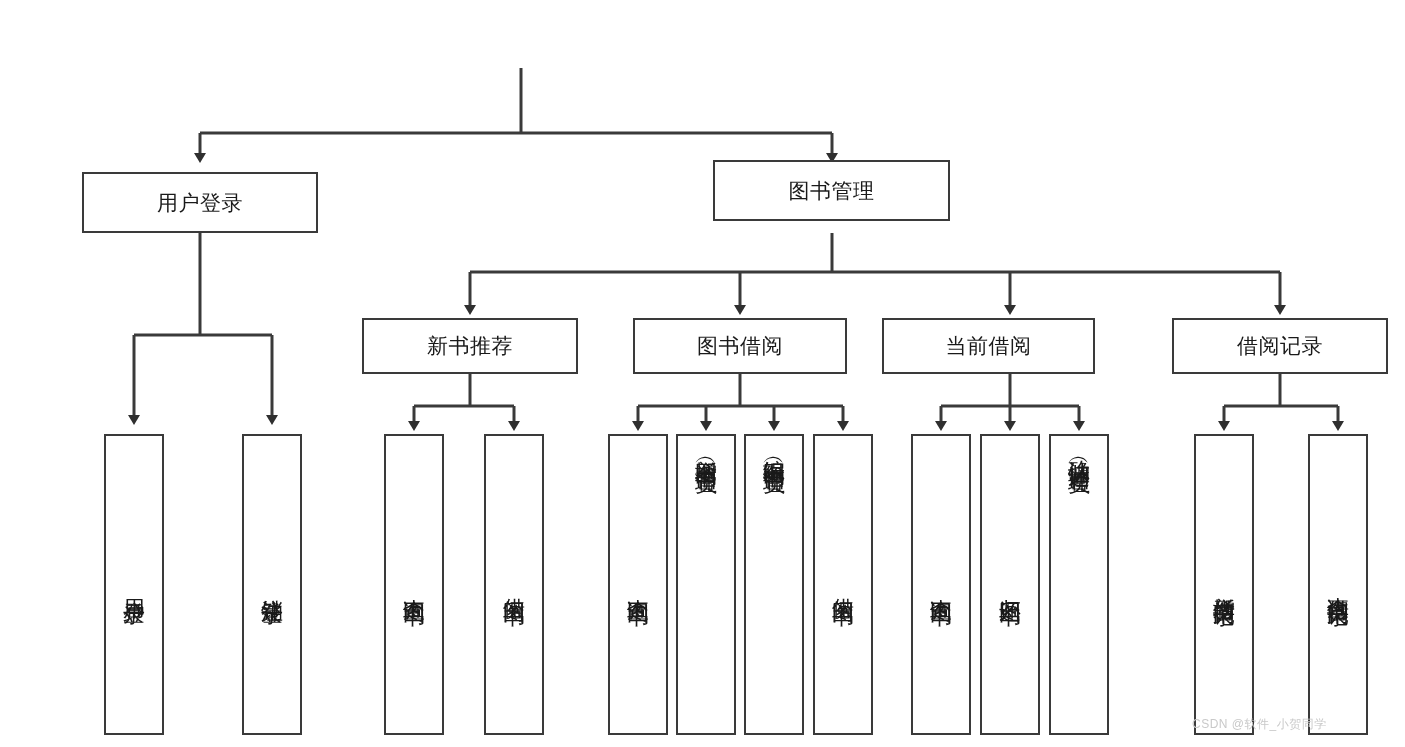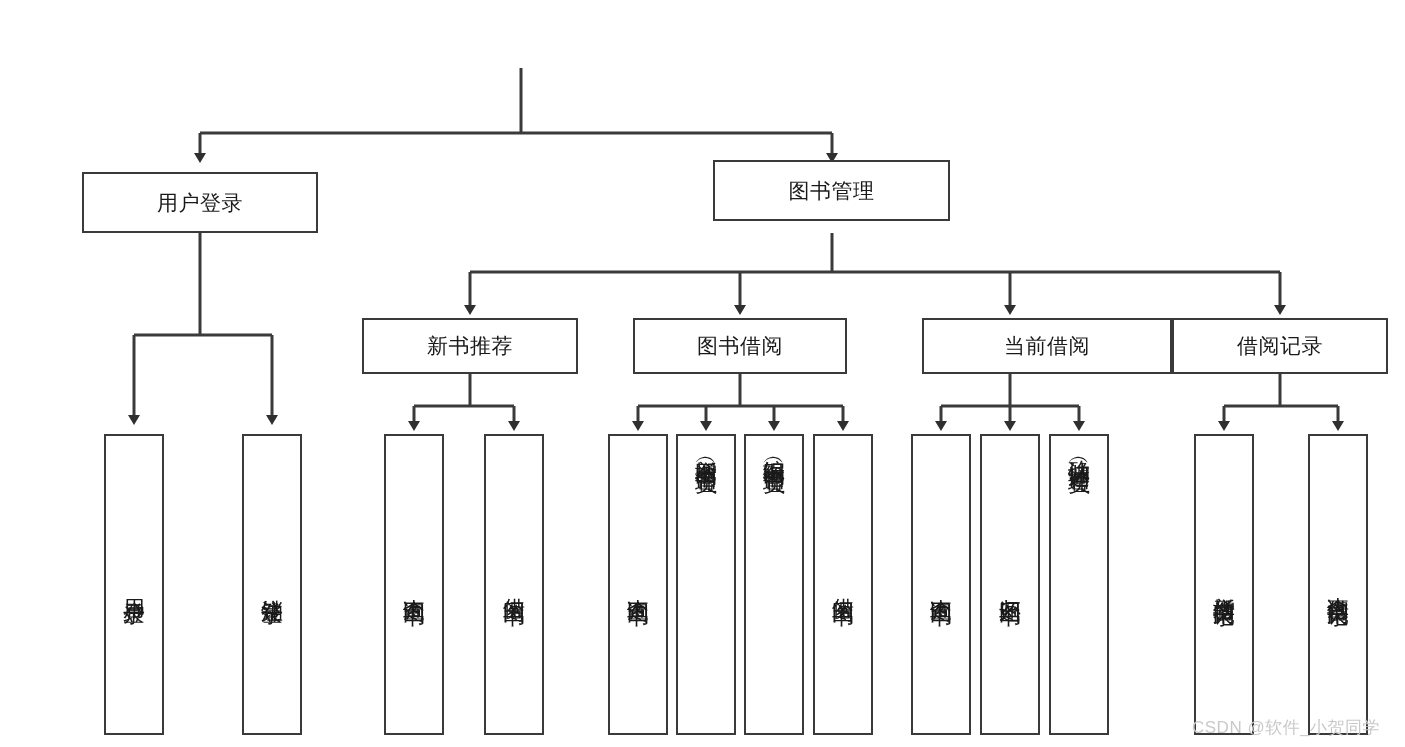--- a/index.html
+++ b/index.html
@@ -62,21 +62,21 @@
     letter-spacing: 2px;
     line-height: 1;
   }
   .node.vert.mid {
     align-items: center;
     padding-top: 0;
   }
   .watermark {
     position: absolute;
     color: #c9c9c9;
-    font-size: 17px;
+    font-size: 12px;
     letter-spacing: 0.5px;
     z-index: 3;
     white-space: nowrap;
     user-select: none;
   }
 </style>
 </head>
 <body>
 
 <div id="canvas">
@@ -138,21 +138,21 @@
   <div class="node horiz" style="left:713px; top:160px; width:237px; height:61px;">
     <span class="label">图书管理</span>
   </div>
 
   <div class="node horiz" style="left:362px; top:318px; width:216px; height:56px;">
     <span class="label">新书推荐</span>
   </div>
   <div class="node horiz" style="left:633px; top:318px; width:214px; height:56px;">
     <span class="label">图书借阅</span>
   </div>
-  <div class="node horiz" style="left:922px; top:318px; width:250px; height:56px;">
+  <div class="node horiz" style="left:882px; top:318px; width:213px; height:56px;">
     <span class="label">当前借阅</span>
   </div>
   <div class="node horiz" style="left:1172px; top:318px; width:216px; height:56px;justify-content:center;">
     <span class="label">借阅记录</span>
   </div>
 
   <div class="node vert mid" style="left:104px; top:434px; width:60px; height:301px;">
     <span class="label">用户登录</span>
   </div>
   <div class="node vert mid" style="left:242px; top:434px; width:60px; height:301px;">

